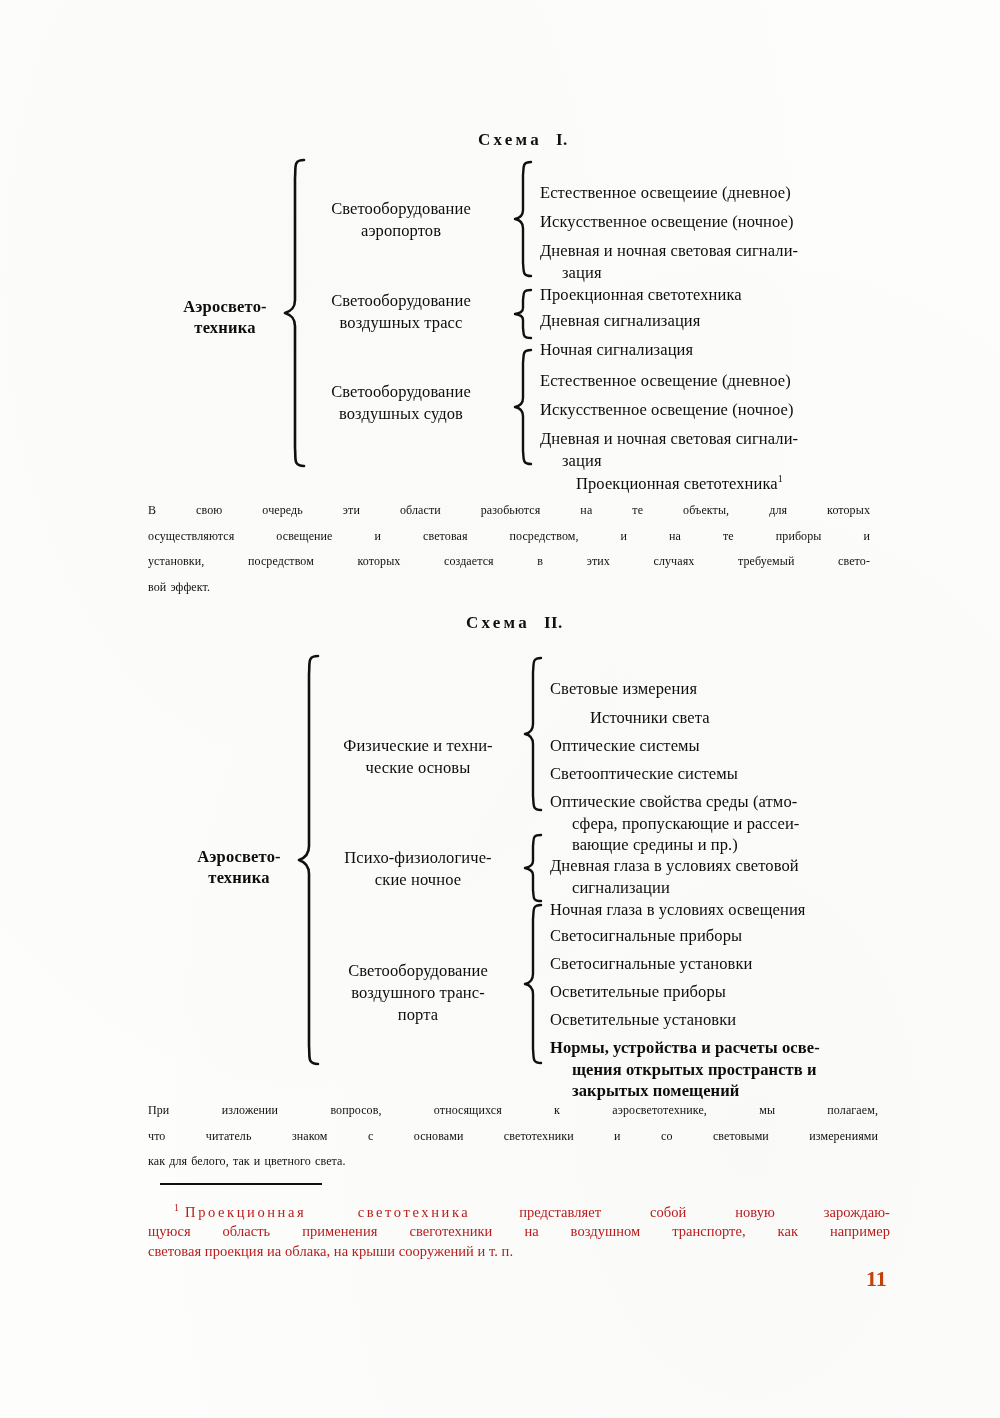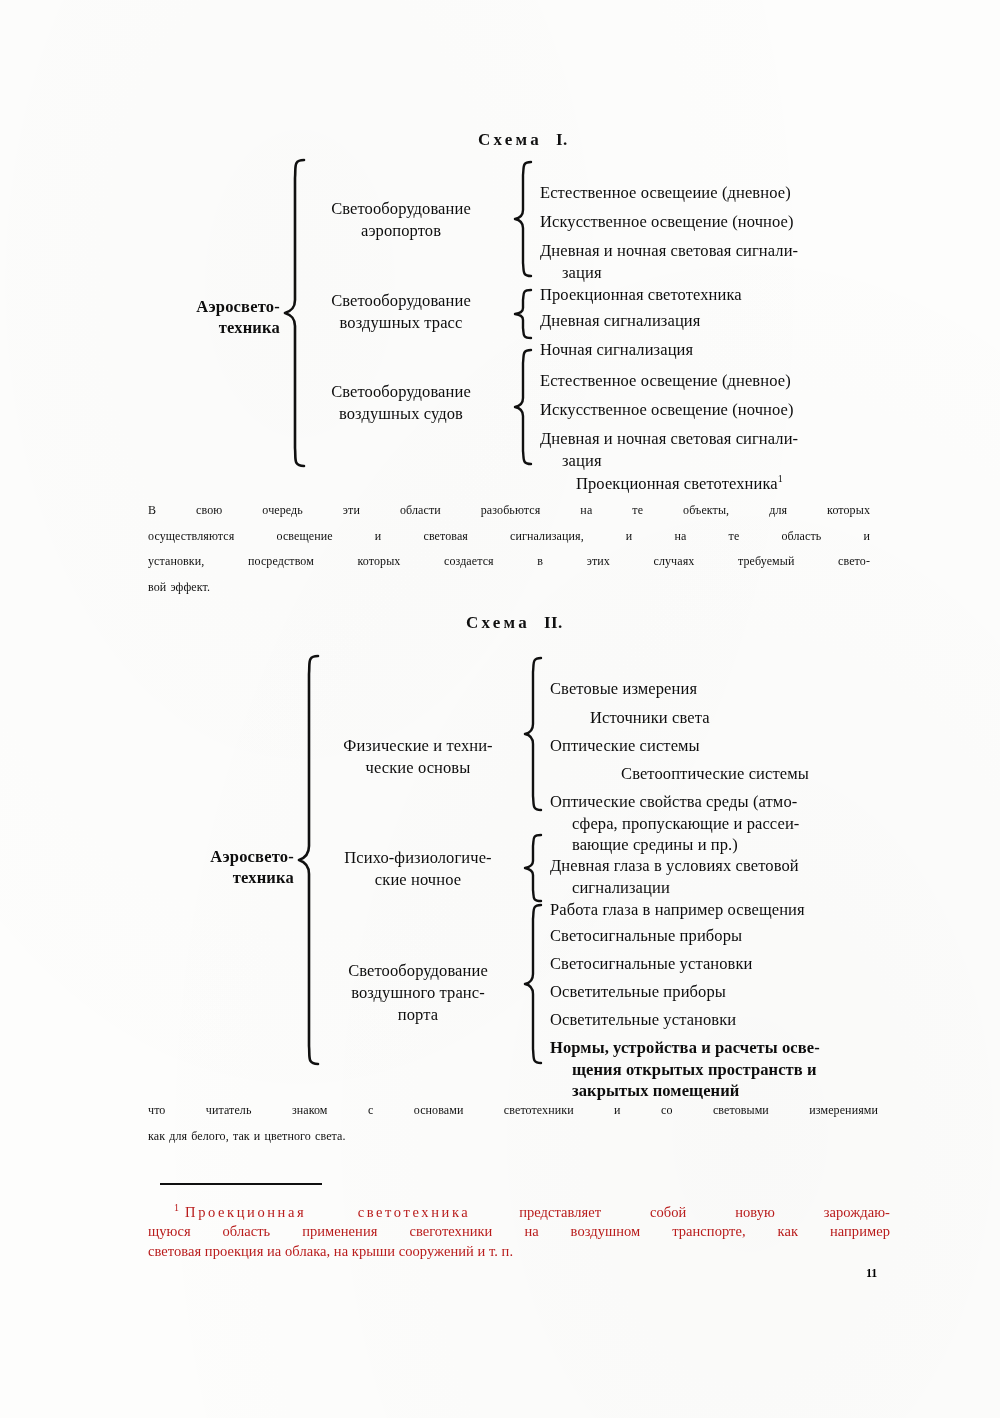--- a/index.html
+++ b/index.html
@@ -43,21 +43,21 @@
     font-size: 17px;
     font-weight: 700;
     letter-spacing: 3.2px;
     color: #101010;
   }
   .scheme-caption .num {
     letter-spacing: 0.5px;
   }
   .root-label {
     position: absolute;
-    text-align: right;
+    text-align: center;
     font-size: 16.5px;
     font-weight: 700;
     line-height: 1.28;
     letter-spacing: 0.2px;
     color: #0d0d0d;
   }
   .mid-label {
     position: absolute;
     text-align: center;
     font-size: 16.5px;
@@ -127,23 +127,23 @@
     font-size: 10px;
     vertical-align: super;
   }
   .footnote .spaced {
     letter-spacing: 2.6px;
   }
 
   
   .folio {
     position: absolute;
-    font-size: 12px;
+    font-size: 22px;
     font-weight: 700;
-    color: #000000;
+    color: #c2410c;
   }
 </style>
 </head>
 <body>
 
 <div class="page">
   <div class="content">
 
     <div class="scheme-caption" style="left:478px; top:114px;margin-top:16px;">
       <span>Схема</span><span class="num" style="margin-left:14px;">I.</span>
@@ -209,21 +209,21 @@
     <div class="leaf" style="left:540px; top:407px; width:345px;">
       <span>Дневная и ночная  световая  сигнали-</span>
       <span class="cont">зация</span>
     </div>
     <div class="leaf" style="left:540px; top:451px; width:340px;margin-left:36px;">
       <span>Проекционная   светотехника</span><sup>1</sup>
     </div>
 
     <div class="para" style="left:148px; top:498px; width:722px; text-indent:0;">
       <span style="display:block; text-align:justify; text-align-last:justify;">В свою очередь  эти  области  разобьются  на  те  объекты,  для  которых</span>
-      <span style="display:block; text-align:justify; text-align-last:justify;">осуществляются  освещение и  световая  сигнализация,  и  на  те  область и</span>
+      <span style="display:block; text-align:justify; text-align-last:justify;">осуществляются  освещение и  световая  посредством,  и  на  те  приборы и</span>
       <span style="display:block; text-align:justify; text-align-last:justify;">установки, посредством которых создается в этих случаях требуемый свето-</span>
       <span style="display:block;">вой  эффект.</span>
     </div>
 
     <div class="scheme-caption" style="left:466px; top:613px;">
       <span>Схема</span><span class="num" style="margin-left:14px;">II.</span>
     </div>
 
     <svg class="brace" style="left:296px; top:654px;" width="26" height="412" viewBox="0 0 26 412">
       <path d="M22 2 C11 2 14 9 13 20 L13 192 C13 200 9 204 3 206 C9 208 13 212 13 220 L13 392 C14 403 11 410 22 410" stroke-width="2.6"></path>
@@ -243,42 +243,42 @@
     </svg>
     <div class="leaf" style="left:550px; top:657px; width:330px;">
       <span>Световые измерения</span>
     </div>
     <div class="leaf" style="left:550px; top:686px; width:330px;margin-left:40px;">
       <span>Источники света</span>
     </div>
     <div class="leaf" style="left:550px; top:714px; width:330px;">
       <span>Оптические системы</span>
     </div>
-    <div class="leaf" style="left:550px; top:742px; width:330px;text-align:center;">
+    <div class="leaf" style="left:550px; top:742px; width:330px;">
       <span>Светооптические  системы</span>
     </div>
     <div class="leaf" style="left:550px; top:770px; width:335px;">
       <span>Оптические свойства среды  (атмо-</span>
       <span class="cont">сфера, пропускающие  и  рассеи-
 вающие  средины и пр.)</span>
     </div>
 
     <div class="mid-label" style="left:318px; top:847px; width:200px;">
       <span style="white-space:pre-line;">Психо-физиологиче-
 ские ночное</span>
     </div>
     <svg class="brace" style="left:522px; top:833px;" width="22" height="70" viewBox="0 0 22 70">
       <path d="M19 2 C10 2 12 6 11 13 L11 28 C11 32 8 34 3 35 C8 36 11 38 11 42 L11 57 C12 64 10 68 19 68" stroke-width="2.4"></path>
     </svg>
     <div class="leaf" style="left:550px; top:834px; width:335px;">
       <span>Дневная  глаза  в  условиях световой</span>
       <span class="cont">сигнализации</span>
     </div>
     <div class="leaf" style="left:550px; top:878px; width:340px;">
-      <span>Работа глаза в например освещения</span>
+      <span>Ночная глаза в условиях освещения</span>
     </div>
 
     <div class="mid-label" style="left:318px; top:960px; width:200px;">
       <span style="white-space:pre-line;">Светооборудование
 воздушного транс-
 порта</span>
     </div>
     <svg class="brace" style="left:522px; top:903px;" width="22" height="162" viewBox="0 0 22 162">
       <path d="M19 2 C10 2 12 7 11 16 L11 71 C11 77 8 80 3 81 C8 82 11 85 11 91 L11 146 C12 155 10 160 19 160" stroke-width="2.4"></path>
     </svg>
@@ -294,20 +294,21 @@
     <div class="leaf" style="left:550px; top:988px; width:330px;">
       <span>Осветительные   установки</span>
     </div>
     <div class="leaf" style="left:550px; top:1016px; width:335px;font-weight:bold;">
       <span>Нормы, устройства и расчеты осве-</span>
       <span class="cont">щения  открытых  пространств  и
 закрытых помещений</span>
     </div>
 
     <div class="para" style="left:148px; top:1098px; width:730px; text-indent:0;">
+      <span style="display:block; text-align:justify; text-align-last:justify;">При  изложении  вопросов,  относящихся  к  аэросветотехнике,  мы  полагаем,</span>
       <span style="display:block; text-align:justify; text-align-last:justify;">что  читатель  знаком  с  основами  светотехники  и  со  световыми  измерениями</span>
       <span style="display:block;">как  для  белого,  так  и  цветного  света.</span>
     </div>
 
     <div class="footnote-rule" style="left:160px; top:1183px; width:162px;"></div>
 
     <div class="footnote" style="left:148px; top:1198px; width:742px; text-indent:0;">
       <span style="display:block; text-align:justify; text-align-last:justify;">
         <span style="display:inline-block; width:26px;"></span><span class="fn-mark">1</span><span class="spaced" style="margin-left:6px;">Проекционная  светотехника</span><span> представляет  собой новую зарождаю-</span>
       </span>

